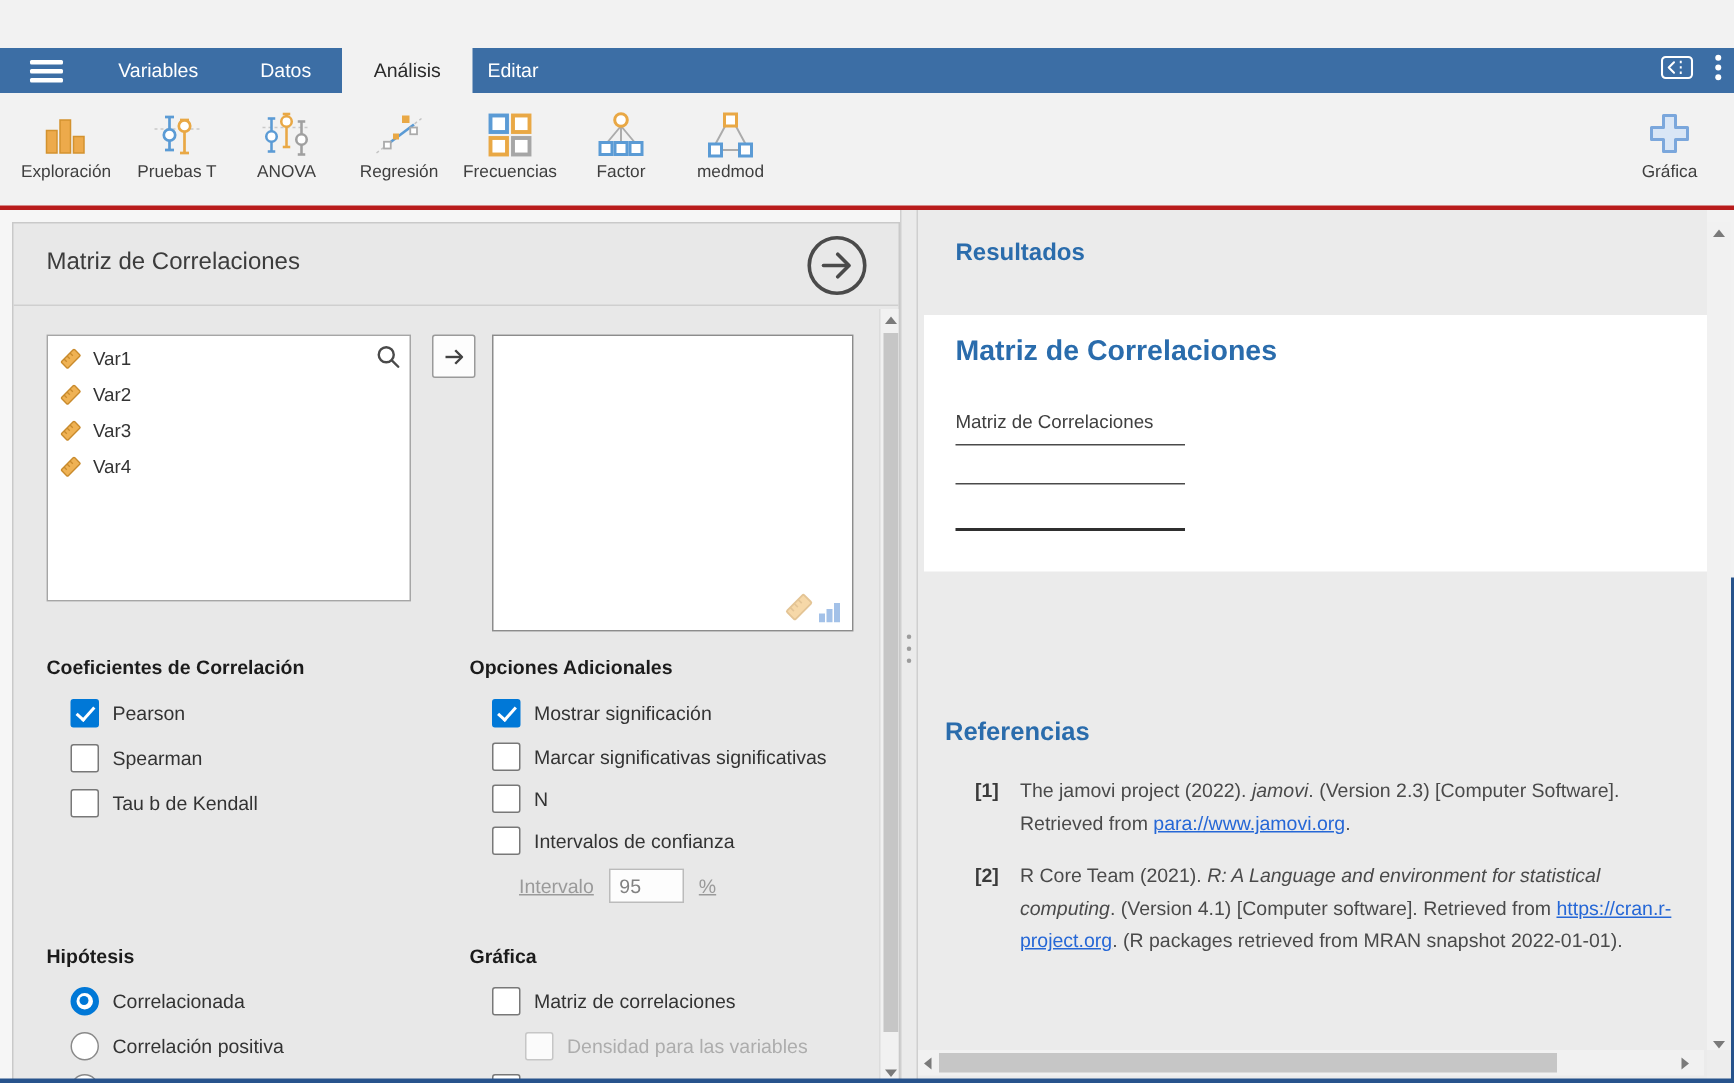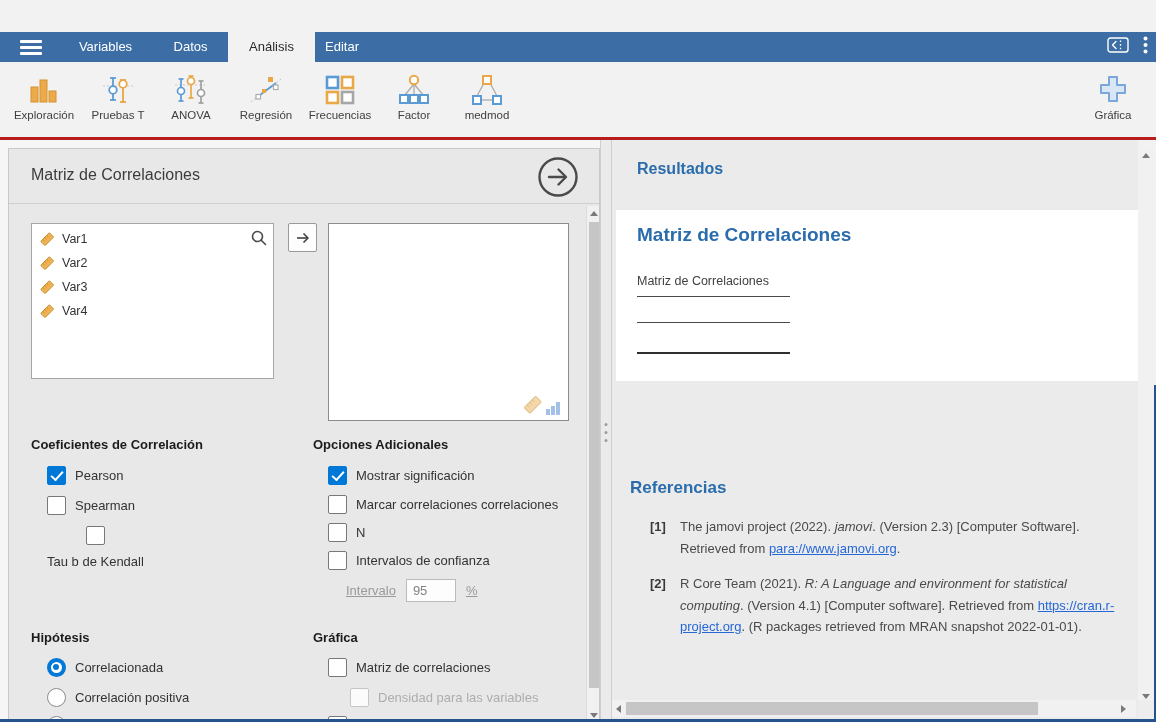--- a/index.html
+++ b/index.html
@@ -31,21 +31,21 @@
   
   .left-strip-v { position:absolute; left:0; top:148px; width:8px; height:574px; background:#F6F6F6; }
   .left-strip-h { position:absolute; left:0; top:140px; width:600px; height:8px; background:#F6F6F6; }
 
   .apanel { position:absolute; left:8px; top:148px; width:592px; height:574px; background:#E8E8E8; border:1px solid #C9C9C9; border-bottom:none; overflow:hidden; }
   .apanel-header { position:absolute; left:0; top:0; width:100%; height:55px; border-bottom:1px solid #CFCFCF; }
   .apanel-title { position:absolute; left:22px; top:17px; font-size:16px; color:#3C3C3C; }
   .run-circle { position:absolute; right:20px; top:7px; width:42px; height:42px; cursor:pointer; }
 
   .listbox { position:absolute; background:#FFFFFF; border:1px solid #A6A6A6; }
-  .lb-src { left:22px; top:74px; width:243px; height:156px; }
+  .lb-src { left:22px; top:74px; width:243px; height:178px; }
   .lb-dst { left:319px; top:74px; width:241px; height:198px; border-color:#8C8C8C; }
   .var-row { display:flex; align-items:center; gap:7px; height:24px; padding-left:7px; font-size:12.5px; color:#333; cursor:default; }
   .var-row:first-child { margin-top:3px; }
   .search-ic { position:absolute; right:5px; top:5px; cursor:pointer; }
   .dst-icons { position:absolute; right:7px; bottom:5px; display:flex; align-items:flex-end; gap:3px; }
 
   .move-btn { position:absolute; left:279px; top:74px; width:29px; height:29px; background:#FDFDFD; border:1px solid #9A9A9A; border-radius:2px; display:flex; align-items:center; justify-content:center; cursor:pointer; }
 
   .sect-h { position:absolute; font-size:13px; font-weight:700; color:#1B1B1B; white-space:nowrap; }
 
@@ -340,33 +340,33 @@
 
     <div class="sect-h" style="left:22px;top:288px;">Coeficientes de Correlación</div>
     <div class="opt-row" style="left:38px;top:317px;">
       <span class="cb checked"></span>
       <span class="olabel">Pearson</span>
     </div>
     <div class="opt-row" style="left:38px;top:347px;">
       <span class="cb"></span>
       <span class="olabel">Spearman</span>
     </div>
-    <div class="opt-row" style="left:38px;top:377px;flex-direction:column;">
+    <div class="opt-row" style="left:38px;top:377px;">
       <span class="cb"></span>
       <span class="olabel">Tau b de Kendall</span>
     </div>
 
     <div class="sect-h" style="left:304px;top:288px;">Opciones Adicionales</div>
     <div class="opt-row" style="left:319px;top:317px;">
       <span class="cb checked"></span>
       <span class="olabel">Mostrar significación</span>
     </div>
     <div class="opt-row" style="left:319px;top:346px;">
       <span class="cb"></span>
-      <span class="olabel">Marcar correlaciones correlaciones</span>
+      <span class="olabel">Marcar significativas significativas</span>
     </div>
     <div class="opt-row" style="left:319px;top:374px;">
       <span class="cb"></span>
       <span class="olabel">N</span>
     </div>
     <div class="opt-row" style="left:319px;top:402px;">
       <span class="cb"></span>
       <span class="olabel">Intervalos de confianza</span>
     </div>
     <div class="interval-row">

